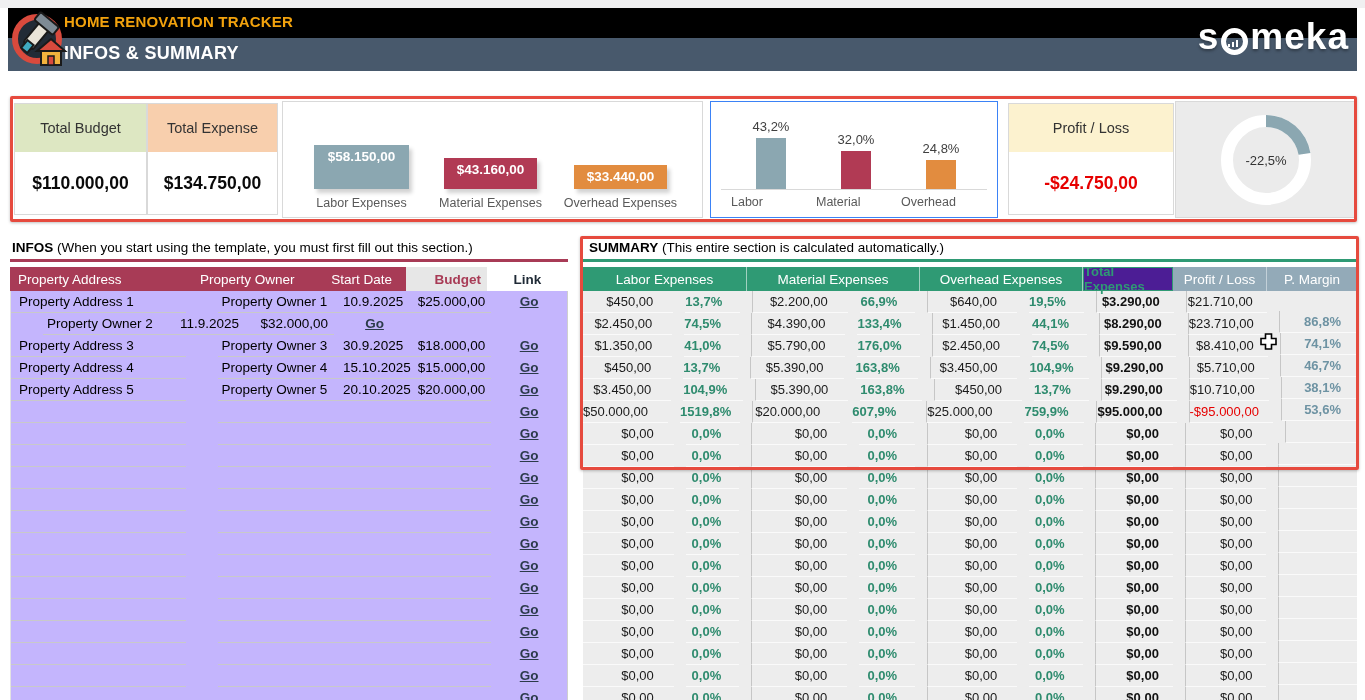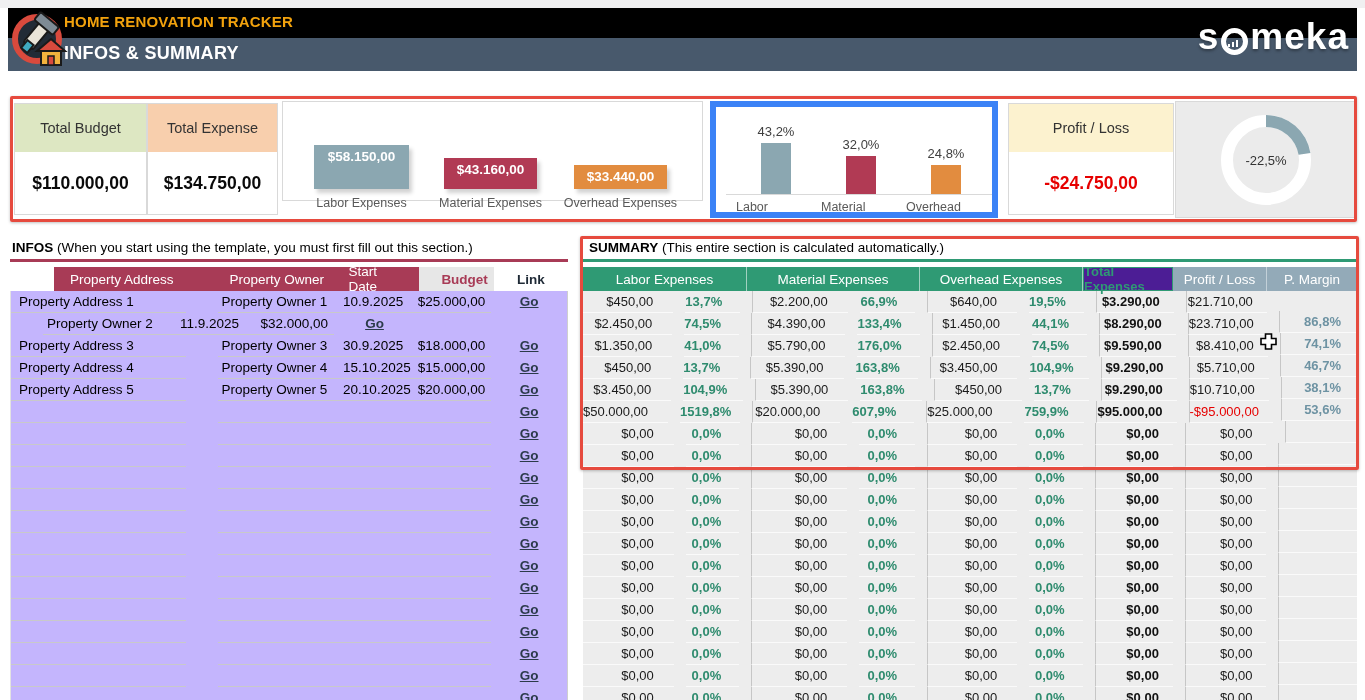--- a/index.html
+++ b/index.html
@@ -25,25 +25,25 @@
   
   .red-box { border:3px solid #e64a3e; border-radius:2px; box-shadow:0 1px 3px rgba(0,0,0,.25); z-index:4; pointer-events:none; }
   #dash-outline { left:10px; top:96px; width:1347px; height:126px; }
   .kpi-card { border:1px solid #d9d9d9; background:#fff; }
   .kpi-head { height:48px; display:flex; align-items:center; justify-content:center; font-size:14.5px; color:#333; }
   .kpi-val { height:62px; display:flex; align-items:center; justify-content:center; font-size:17.5px; font-weight:bold; color:#0a0a0a; }
   #card-budget { left:14px; top:103px; width:133px; height:112px; }
   #card-budget .kpi-head { background:#dde7c2; }
   #card-expense { left:147px; top:103px; width:131px; height:112px; }
   #card-expense .kpi-head { background:#f8cfad; }
-  #panel-boxes { left:282px; top:101px; width:421px; height:100px; background:#fff; border:1px solid #d9d9d9; }
+  #panel-boxes { left:282px; top:101px; width:421px; height:117px; background:#fff; border:1px solid #d9d9d9; }
   .exp-box { position:absolute; color:#fff; font-weight:bold; font-size:13.5px; text-align:center;
     padding-top:4px; box-shadow:3px 4px 4px rgba(0,0,0,.18); }
   .exp-label { position:absolute; top:94px; font-size:12.5px; color:#595959; text-align:center; }
-  #panel-chart { left:710px; top:101px; width:288px; height:117px; background:#fff; border:6px solid #3b82f6; }
+  #panel-chart { left:710px; top:101px; width:288px; height:117px; background:#fff; border:1px solid #3b82f6; }
   #axis { position:absolute; left:10px; top:87px; width:266px; height:1px; background:#d9d9d9; }
   .bar { position:absolute; width:30px; }
   .bar-pct { position:absolute; width:70px; text-align:center; font-size:13px; color:#404040; }
   .bar-cat { position:absolute; top:93px; width:80px; text-align:left; font-size:12.5px; color:#595959; }
   #card-profit { left:1008px; top:103px; width:166px; height:112px; }
   #card-profit .kpi-head { background:#fcf2cf; }
   #card-profit .kpi-val { color:#e60000; }
   #panel-gauge { left:1175px; top:101px; width:181px; height:117px; background:#ebebeb; border:1px solid #d9d9d9; }
   #gauge-text { position:absolute; left:45px; top:51px; width:90px; text-align:center; font-size:13px; color:#333; }
 
@@ -172,21 +172,21 @@
 </div>
 
 <div class="abs sec-title" id="infos-title"><b>INFOS</b> <span>(When you start using the template, you must first fill out this section.)</span></div>
 <div class="abs" id="infos-rule"></div>
 
 <div class="abs red-box" id="summary-outline"></div>
 <div class="abs sec-title" id="summary-title"><b>SUMMARY</b> <span>(This entire section is calculated automatically.)</span></div>
 <div class="abs" id="summary-rule"></div>
 
 <div class="abs" id="infos-head">
-  <div class="ih ih-maroon" style="width:186px;padding-left:16px;margin-left:44px;">Property Address</div>
+  <div class="ih ih-maroon" style="width:186px;padding-left:8px;">Property Address</div>
   <div class="ih ih-maroon" style="width:134px;padding-left:4px;">Property Owner</div>
   <div class="ih ih-maroon" style="width:76px;justify-content:flex-end;padding-right:14px;">Start Date</div>
   <div class="ih ih-budget" style="width:81px;">Budget</div>
   <div class="ih ih-link" style="width:81px;">Link</div>
 </div>
 <div class="abs" id="infos-rows">
     <div class="info-row">
       <div class="ic ic-addr">Property Address 1</div>
       <div class="ic ic-owner">Property Owner 1</div>
       <div class="ic ic-date">10.9.2025</div>

